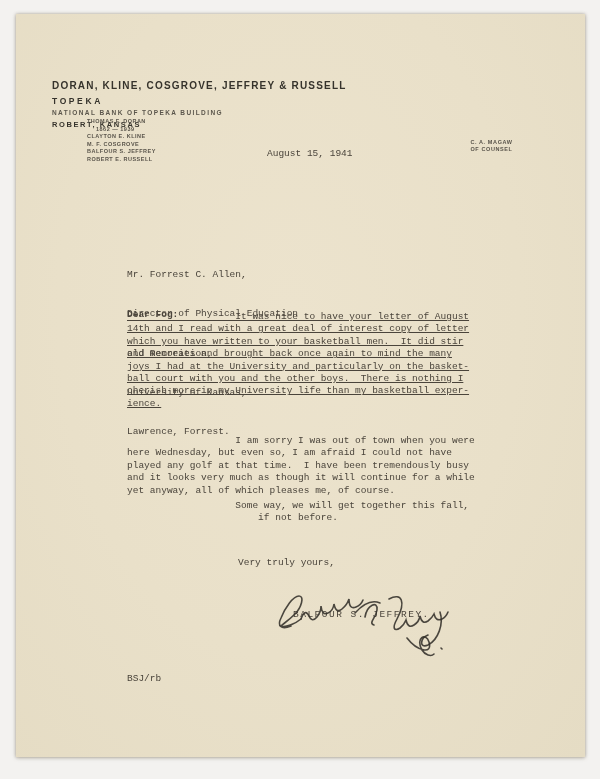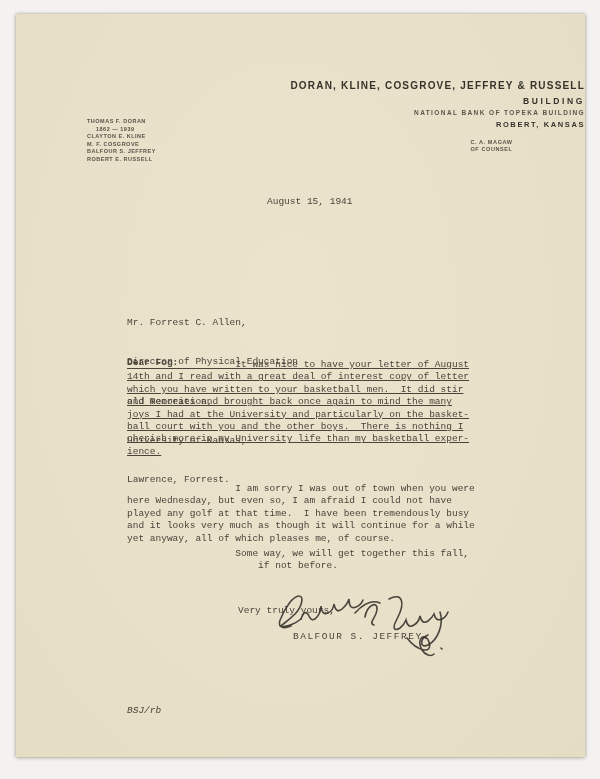--- a/index.html
+++ b/index.html
@@ -11,21 +11,21 @@
     position: relative;
   }
   .paper {
     position: absolute;
     left: 16px; top: 14px;
     width: 569px; height: 743px;
     background: radial-gradient(ellipse at 48% 40%, #ece3cd 0%, #e9e0c9 55%, #e5dcc4 100%);
     box-shadow: 0 0 3px rgba(110,100,80,0.45), 0 1px 4px rgba(110,100,80,0.3);
   }
   
-  .lh-center { position: absolute; left: 0; width: 100%; text-align: right; color: #36332c; }
+  .lh-center { position: absolute; left: 0; width: 100%; text-align: left; color: #36332c; padding-left: 36px; }
   .firm-name {
     top: 66px;
     font-size: 10px; font-weight: bold; letter-spacing: 1.2px;
   }
   .lawyers-line {
     top: 82px;
     font-size: 8.5px; font-weight: bold; letter-spacing: 2.6px;
   }
   .building-line {
     top: 95px;
@@ -47,53 +47,52 @@
     font-size: 5.5px; font-weight: bold; letter-spacing: 0.6px;
     line-height: 7.2px; color: #58534a;
   }
   
   .tw {
     font-family: "Liberation Mono", "DejaVu Sans Mono", monospace;
     font-size: 9.5px;
     color: #4a443b;
     line-height: 12.4px;
     white-space: pre;
-    margin-top: 48px;
   }
   .date-line { position: absolute; left: 251px; top: 134px; }
   .address { position: absolute; left: 111px; top: 228px; line-height: 13.1px; }
   .salutation { position: absolute; left: 111px; top: 295px; font-weight: bold; }
   .para { position: absolute; left: 111px; }
   .para1 { top: 297px; text-decoration: underline; }
   .para2 { top: 421px; }
   .para3 { top: 486px; text-align: center; }
   .regards { position: absolute; left: 222px; top: 519px; }
   .valediction { position: absolute; left: 222px; top: 543px; }
-  .typed-name { position: absolute; left: 277px; top: 569px; letter-spacing: 1.5px; }
-  .reference { position: absolute; left: 111px; top: 643px; font-style: italic; }
+  .typed-name { position: absolute; left: 277px; top: 595px; letter-spacing: 1.5px; }
+  .reference { position: absolute; left: 111px; top: 659px; }
   
   .signature-svg {
     position: absolute; left: 253px; top: 572px;
     width: 200px; height: 90px;
   }
   .signature-svg path {
     fill: none;
     stroke: #33302a;
     stroke-width: 1.6;
     stroke-linecap: round;
     opacity: 0.88;
   }
 </style>
 </head>
 <body>
 
 <div class="paper">
 
   <div class="lh-center firm-name">DORAN, KLINE, COSGROVE, JEFFREY &amp; RUSSELL</div>
-  <div class="lh-center lawyers-line">BUILDING</div>
+  <div class="lh-center lawyers-line">TOPEKA</div>
   <div class="lh-center building-line">NATIONAL BANK OF TOPEKA BUILDING</div>
   <div class="lh-center city-line">ROBERT, KANSAS</div>
 
   <div class="partners">
     <div class="p-line">THOMAS F. DORAN</div>
     <div class="p-line dates">1862 — 1939</div>
     <div class="p-line">CLAYTON E. KLINE</div>
     <div class="p-line">M. F. COSGROVE</div>
     <div class="p-line">BALFOUR S. JEFFREY</div>
     <div class="p-line">ROBERT E. RUSSELL</div>

